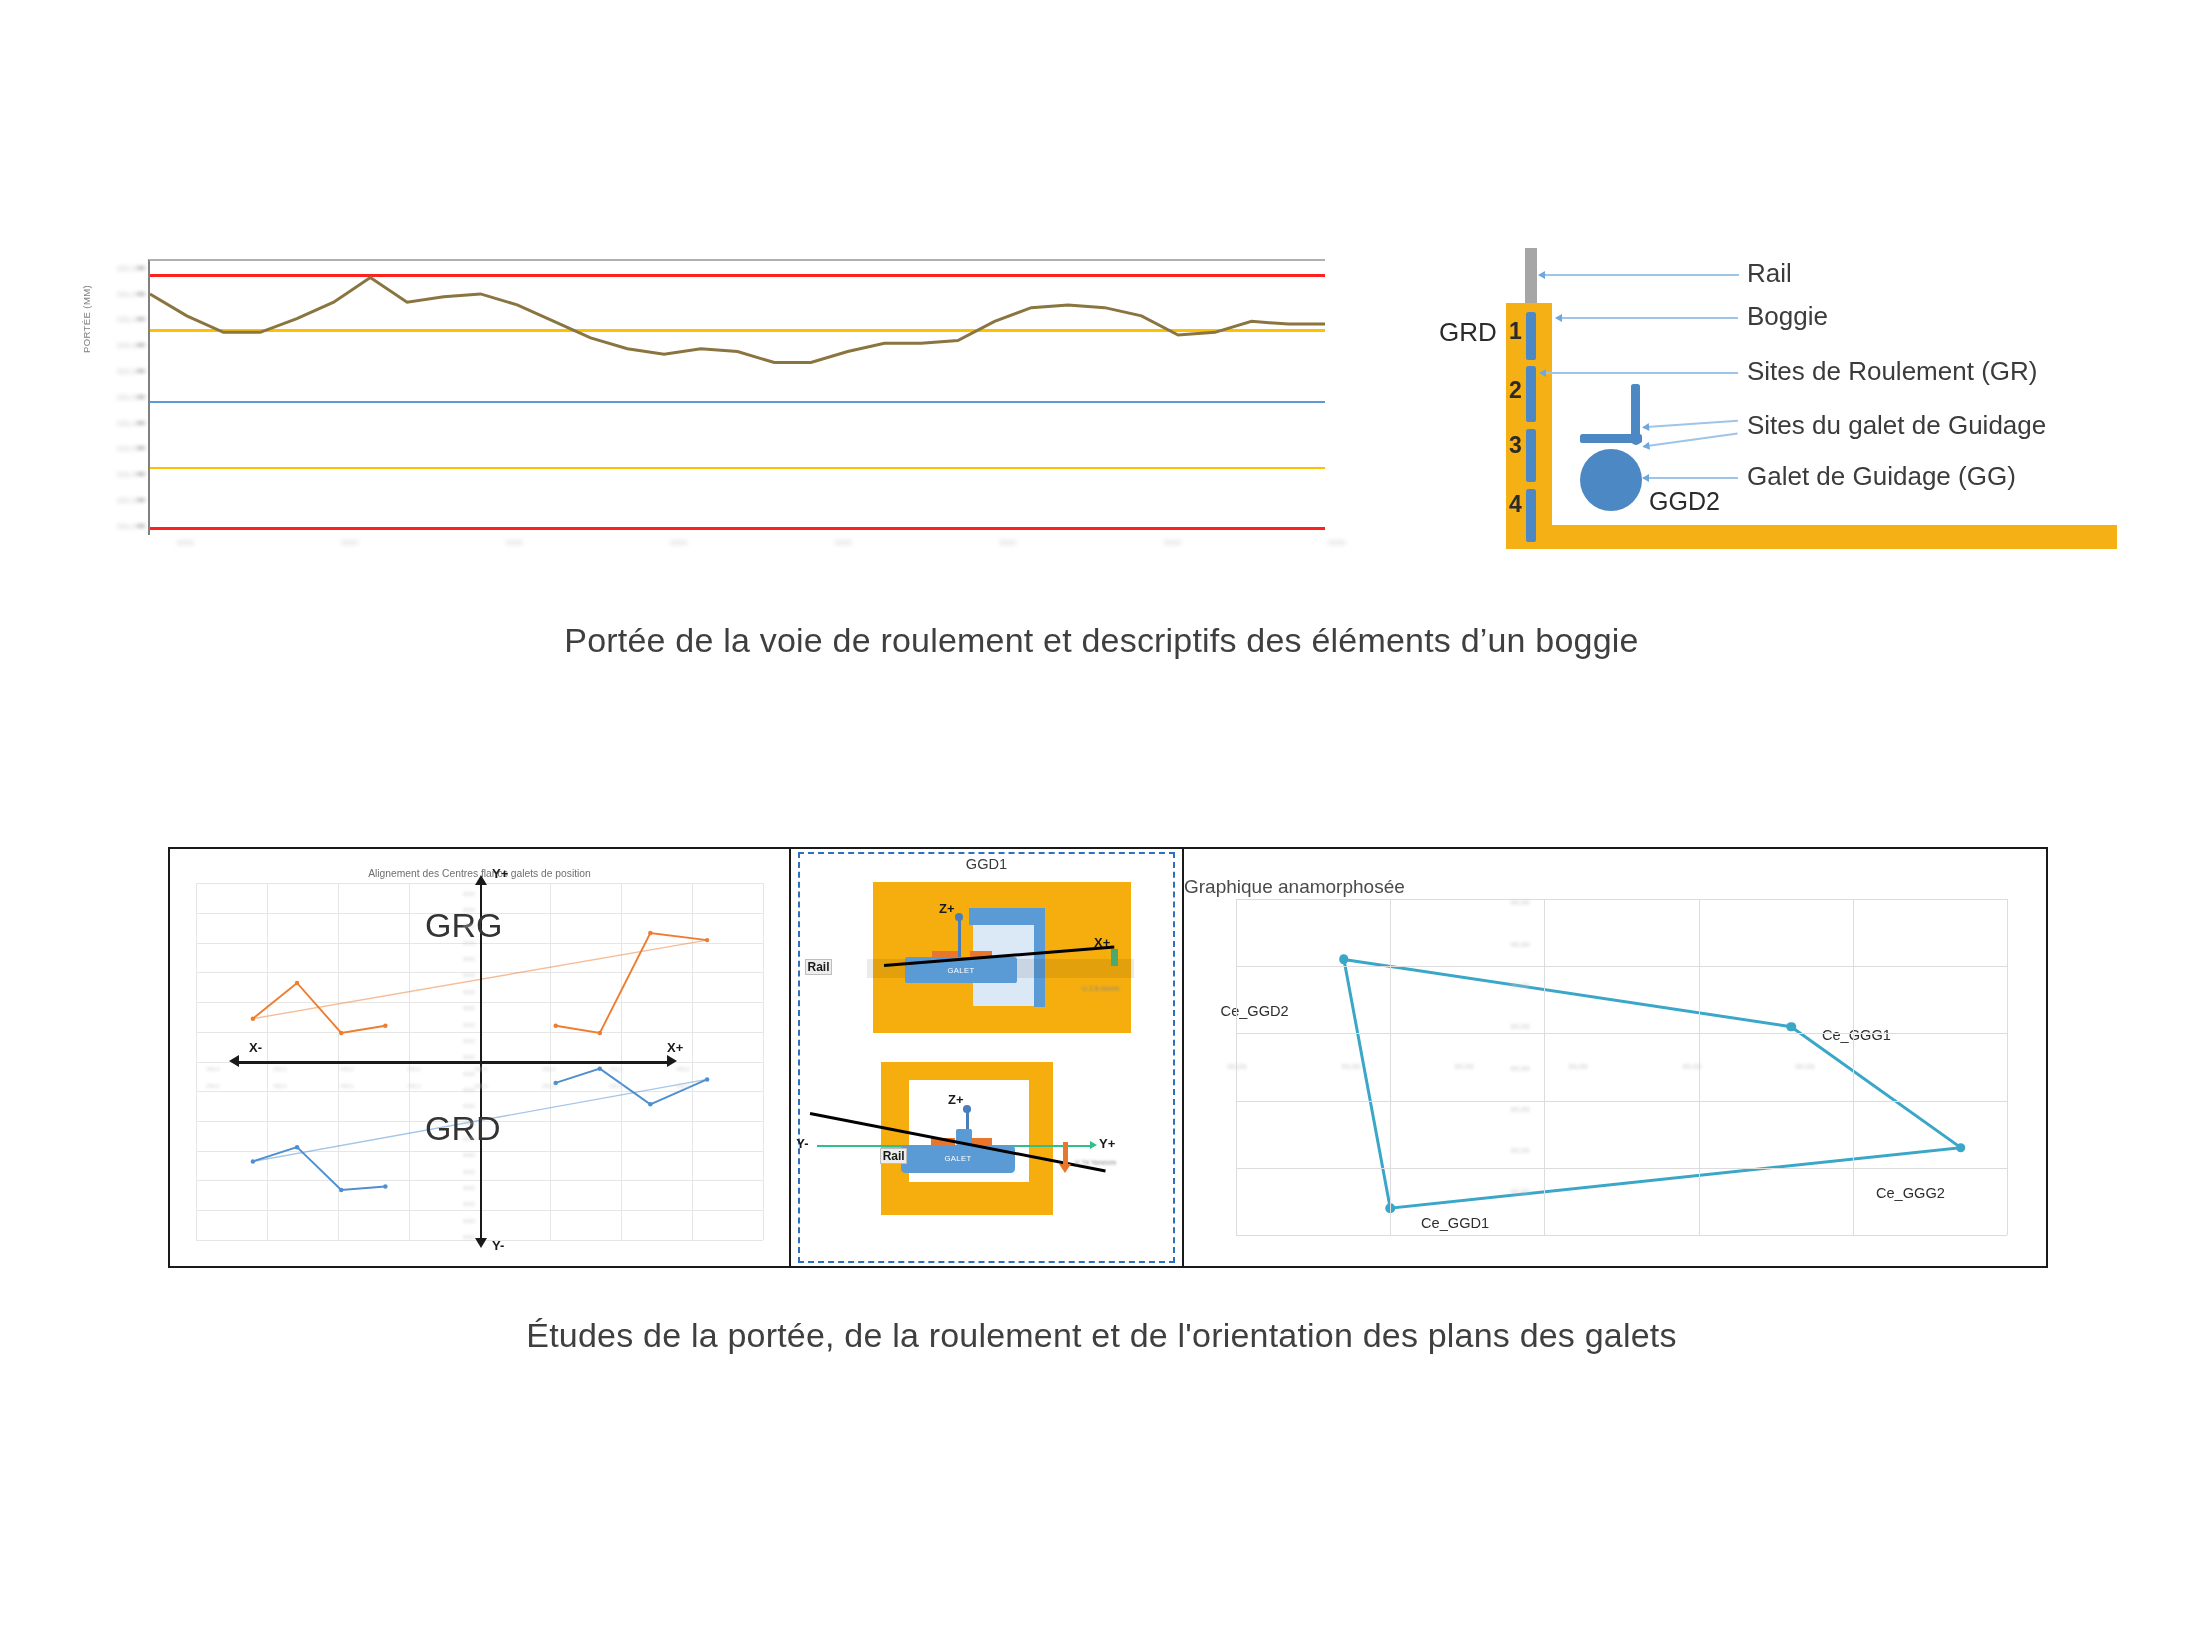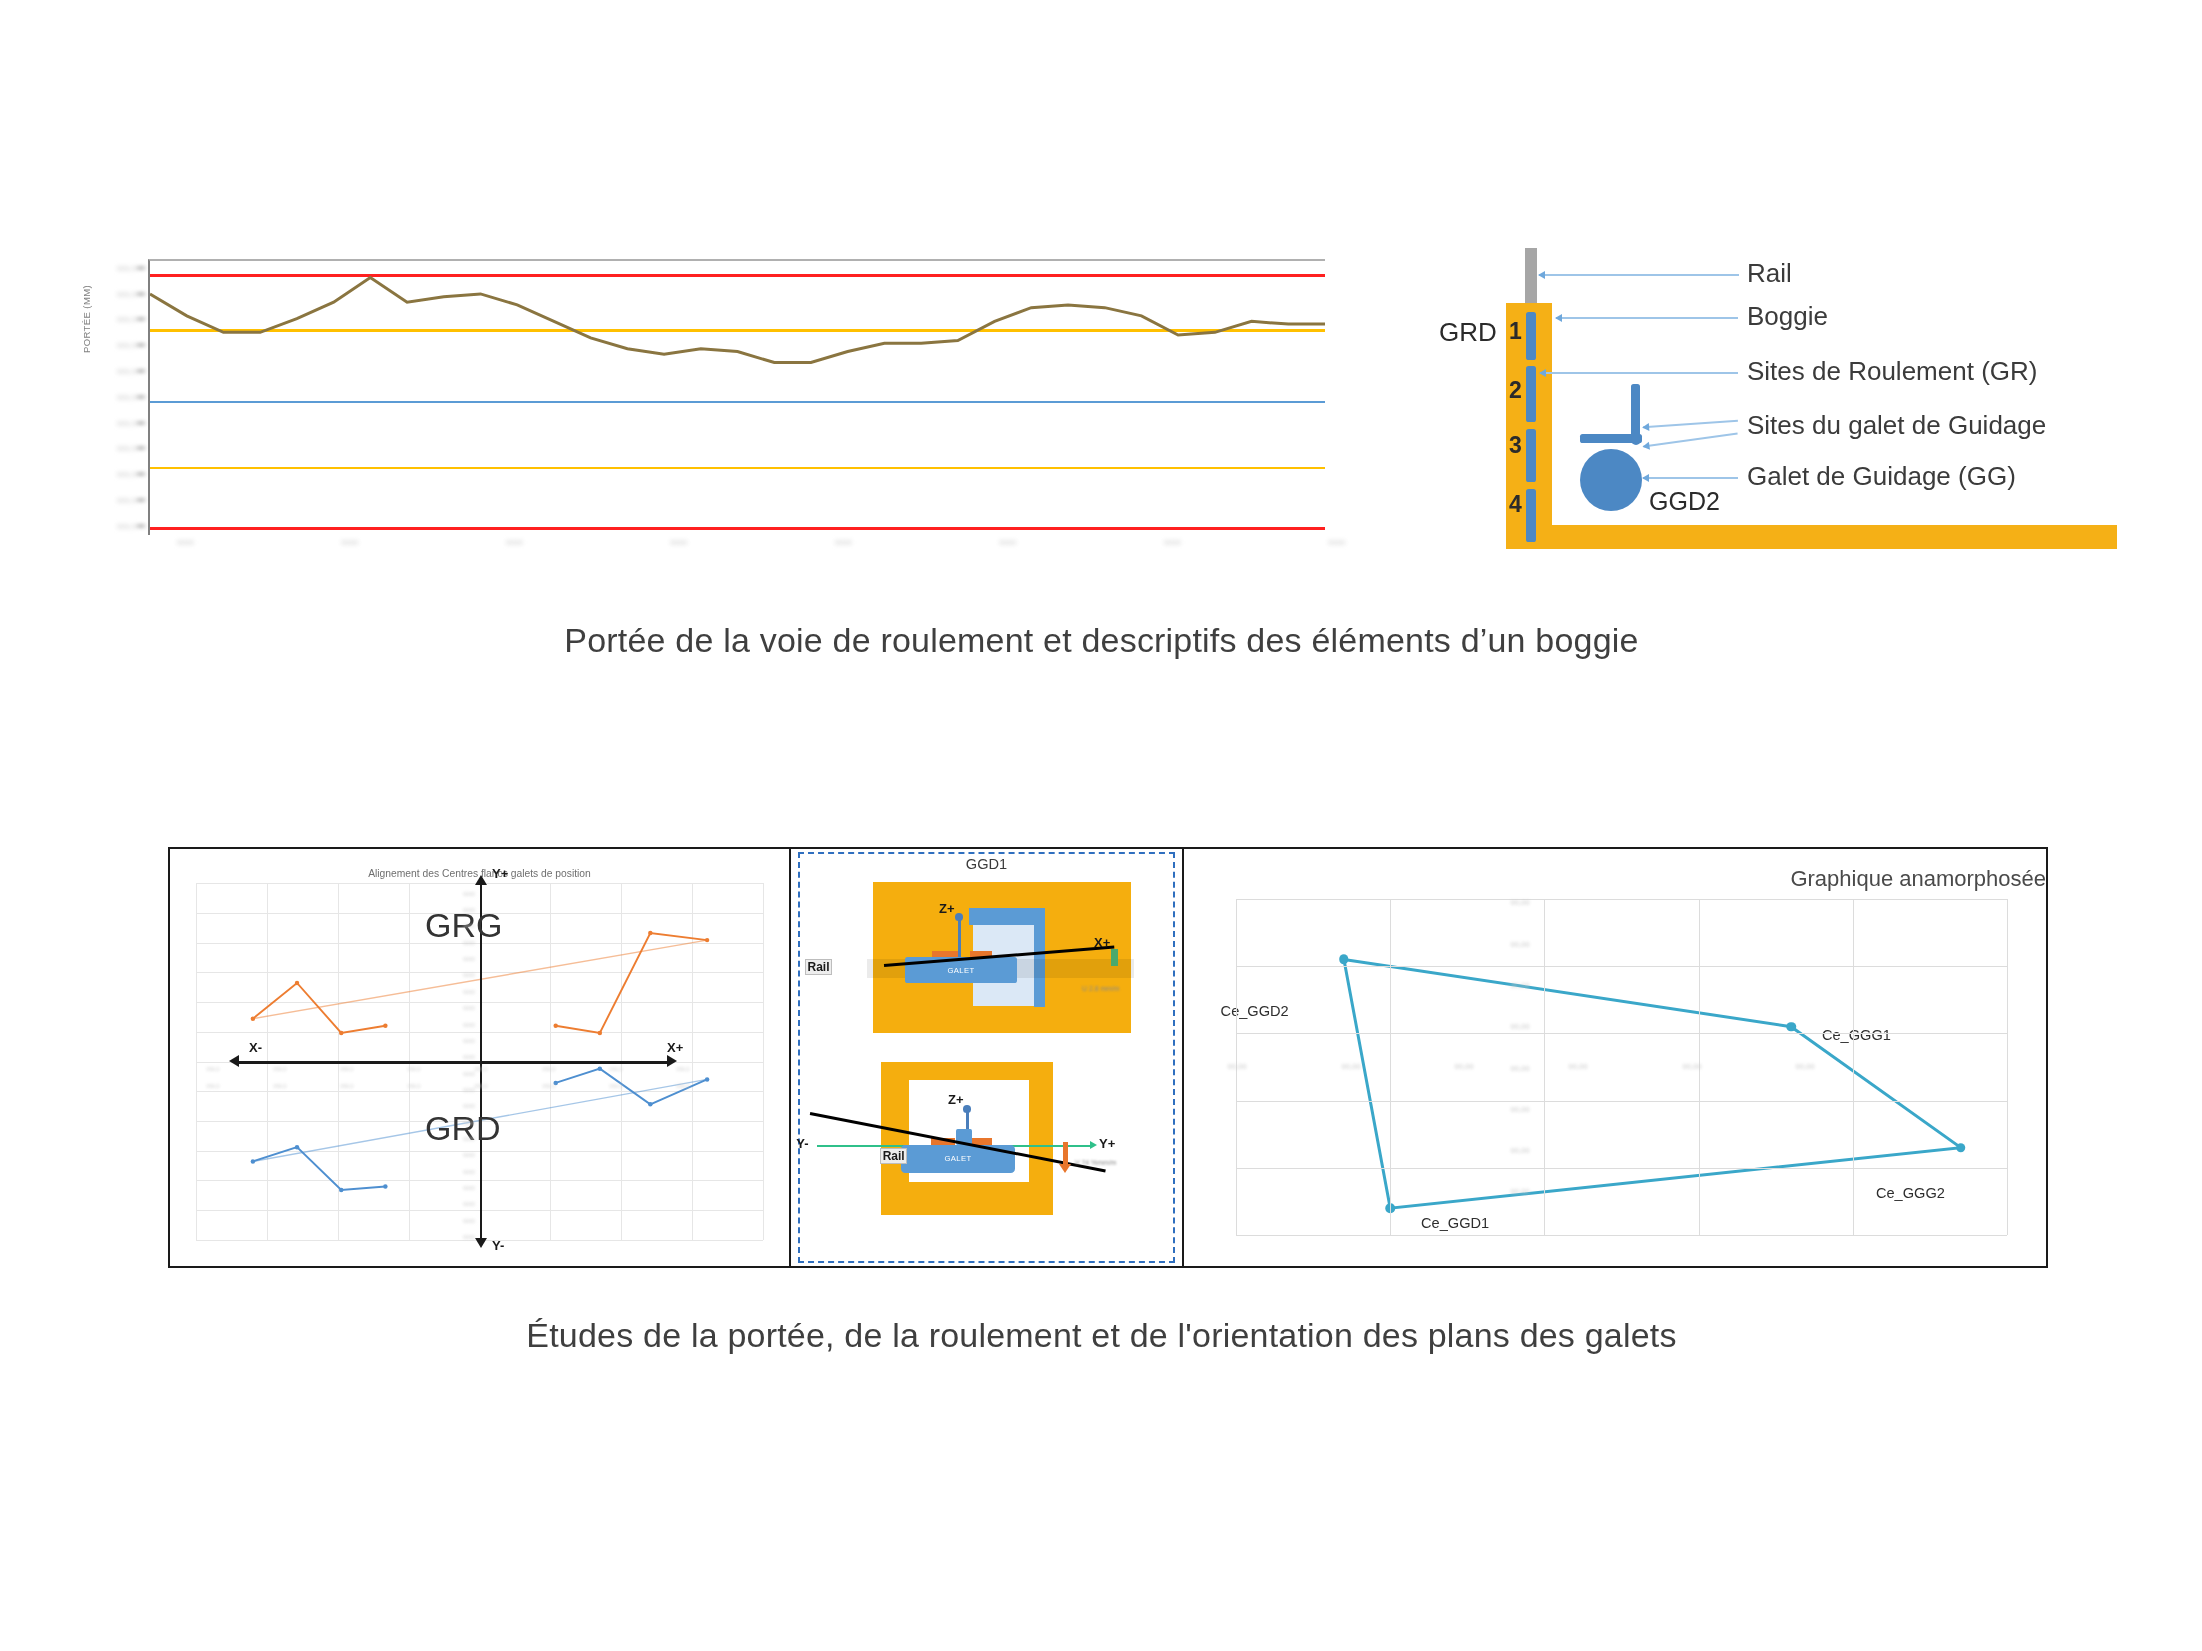--- a/index.html
+++ b/index.html
@@ -78,22 +78,22 @@
         font-size:12px;color:#1a1a1a;padding:0 1.7px;font-weight:700;}
   .axname{position:absolute;font-size:13px;font-weight:700;color:#1a1a1a;}
   .blueax{position:absolute;background:#4a7ebb;}
   .greenax{position:absolute;background:#2fc08a;height:1.7px;}
   .orangebar{position:absolute;background:#e8762c;}
   .blackline{position:absolute;background:#000;transform-origin:left center;}
   .smalltxt{position:absolute;font-size:6.9px;color:#8a8a8a;filter:blur(0.9px);
         white-space:nowrap;}
 
   
-  .an-title{position:absolute;top:17px;left:0;right:0;text-align:right;
-        font-size:22px;color:#4a4a4a;}
+  .an-title{position:absolute;top:27px;left:0;right:0;text-align:left;
+        font-size:19px;color:#4a4a4a;}
   .an-grid{position:absolute;left:52px;top:50px;right:39px;bottom:31px;}
   .an-grid .gl{position:absolute;background:#dcdcdc;}
   .an-pt{position:absolute;width:9.5px;height:9.5px;border-radius:50%;
         background:#3aa7c9;transform:translate(-50%,-50%);}
   .an-lab{position:absolute;font-size:14.6px;color:#2e2e2e;white-space:nowrap;}
   .an-tick{position:absolute;font-size:7.7px;color:#c9c9c9;filter:blur(1.7px);
         transform:translate(-50%,-50%);}
 
   
   #logo{position:absolute;left:1940px;top:1454px;width:241px;height:151px;}

